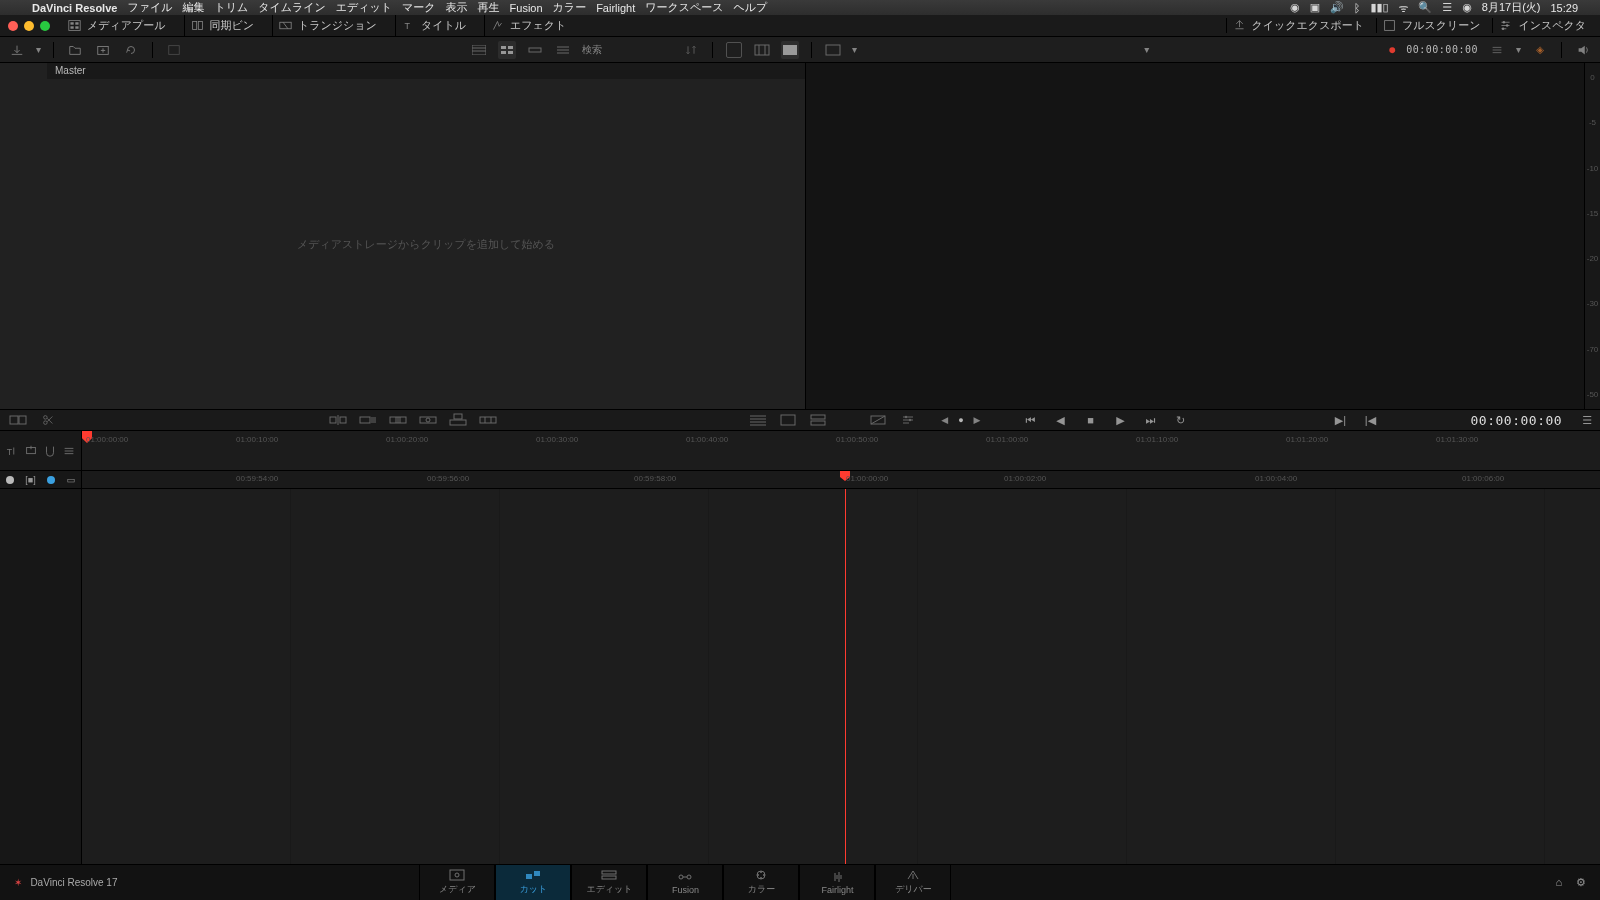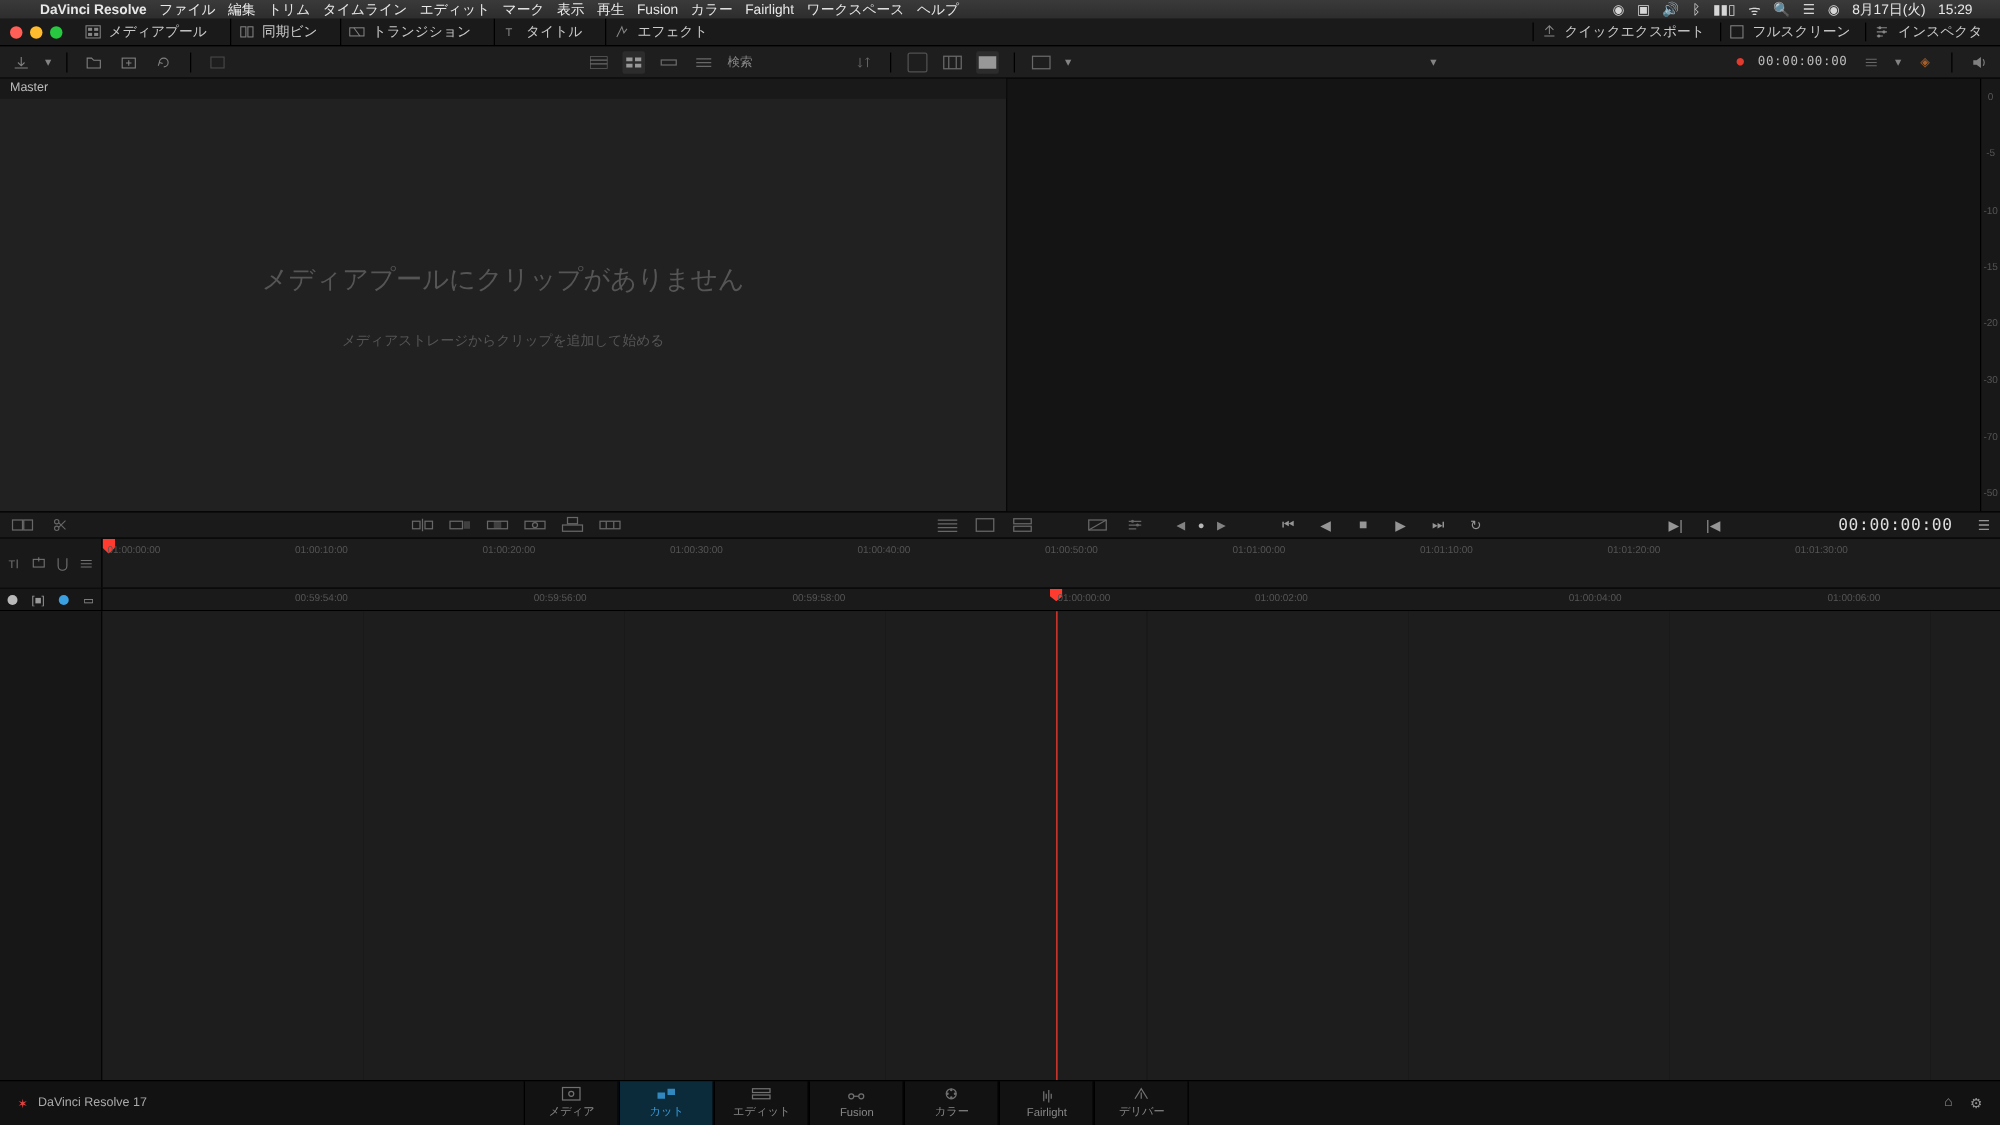--- a/index.html
+++ b/index.html
@@ -29,21 +29,21 @@
   .toolbar2 .sep { width: 1px; height: 16px; background: #000; margin: 0 2px; }
   .toolbar2 .spacer { flex: 1; }
   .toolbar2 .iconbtn { width: 18px; height: 18px; display: flex; align-items: center; justify-content: center; opacity: .7; }
   .toolbar2 .search { color: #888; }
   .toolbar2 .tc { font-family: ui-monospace, monospace; color: #bbb; letter-spacing: .5px; }
   .iconbox { width:16px; height:16px; border:1px solid #777; border-radius:2px; }
   .active-view { background:#333; border-radius:2px; padding:1px; }
 
   
   .upper { height: 346px; display: flex; }
-  .mediapool { width: 806px; background: #212121; border-right: 1px solid #000; display: flex; flex-direction: column; }
+  .mediapool { width: 806px; background: #212121; border-right: 1px solid #000; display: flex; flex-direction: column; padding-left: 47px; }
   .breadcrumb { height: 16px; background: #191919; color: #bbb; font-size: 10px; padding: 2px 8px; }
   .mediapool .empty { flex: 1; display: flex; flex-direction: column; align-items: center; justify-content: center; color: #555; }
   .mediapool .empty .big { font-size: 21px; color: #555; margin-bottom: 28px; }
   .mediapool .empty .sub { font-size: 11px; color: #555; }
 
   .viewer { flex: 1; background: #141414; position: relative; }
   .audiometer { width: 16px; background: #181818; border-left: 1px solid #000; display: flex; flex-direction: column; justify-content: space-between; padding: 10px 0; }
   .audiometer span { font-size: 8px; color: #555; text-align: center; }
 
   
@@ -324,21 +324,20 @@
           <path d="M3 6 H6 L10 3 V13 L6 10 H3 Z" fill="#aaa"></path>
           <path d="M12 5 Q14 8 12 11" fill="none" stroke="#aaa"></path>
         </svg>
       </div>
   </div>
 
   <div class="upper">
     <div class="mediapool">
       <div class="breadcrumb">Master</div>
       <div class="empty">
-        <div class="big">メディアプールにクリップがありません</div>
         <div class="sub">メディアストレージからクリップを追加して始める</div>
       </div>
     </div>
     <div class="viewer"></div>
     <div class="audiometer">
       <span>0</span>
       <span>-5</span>
       <span>-10</span>
       <span>-15</span>
       <span>-20</span>

